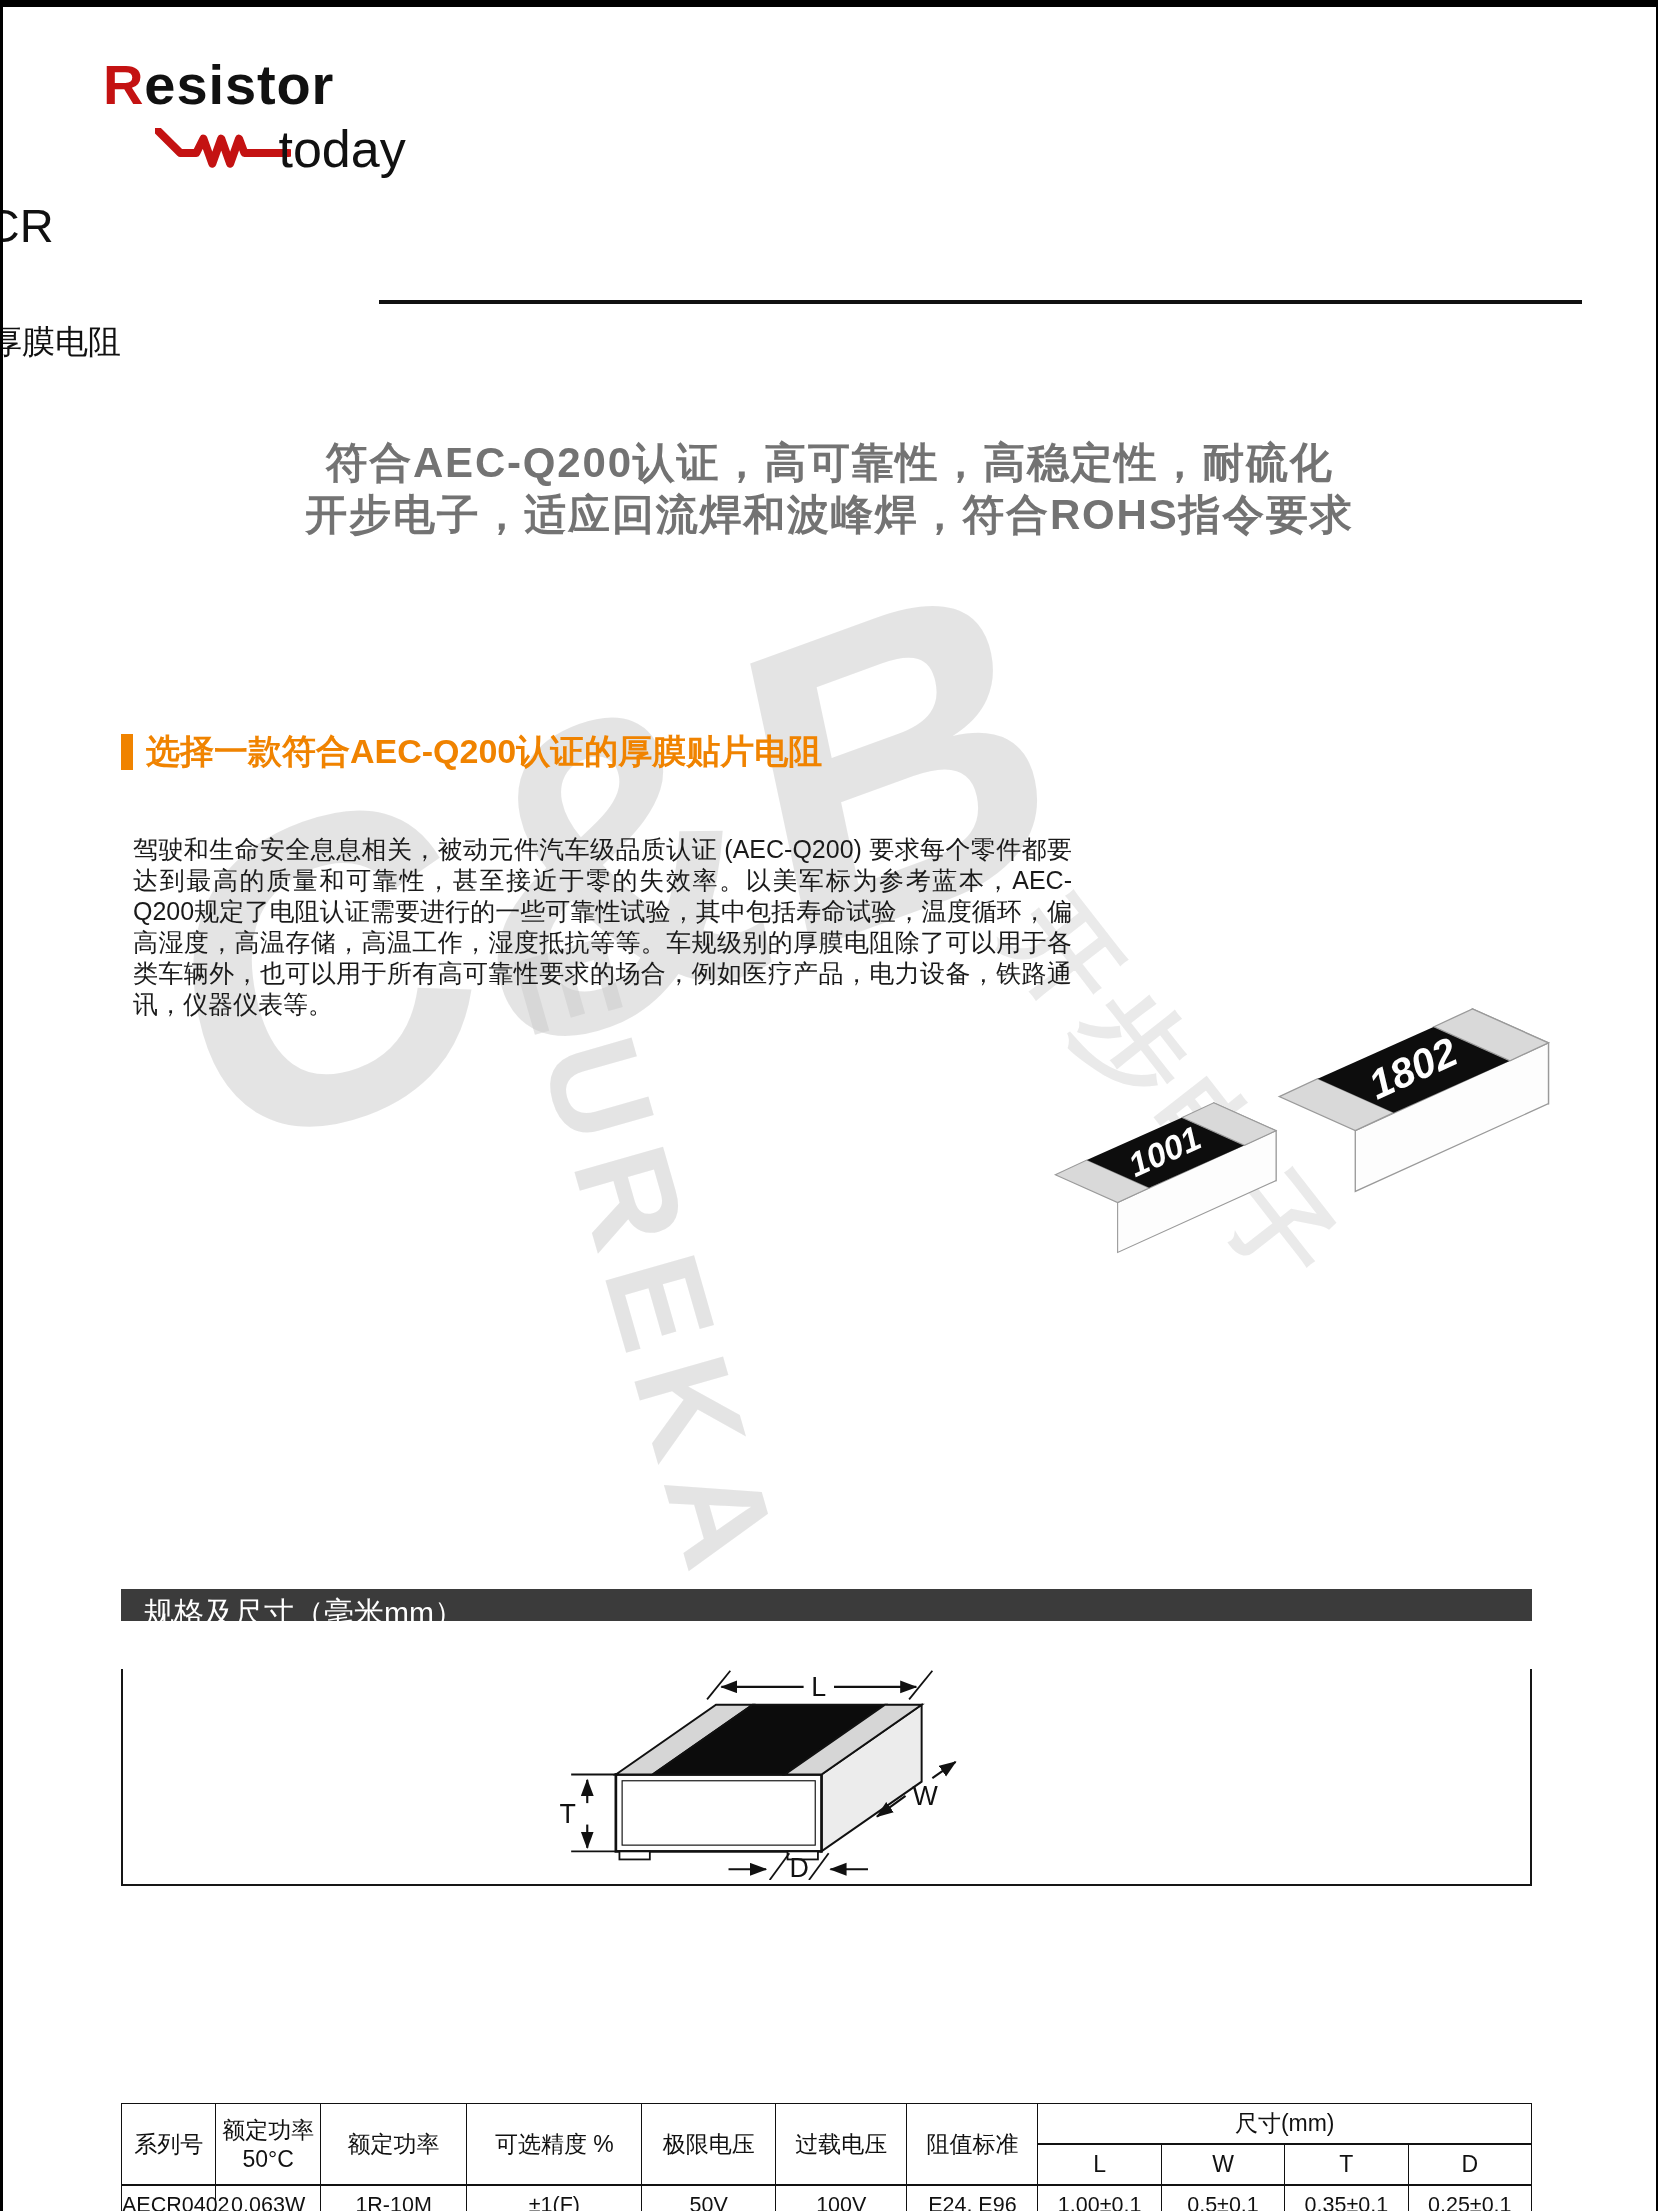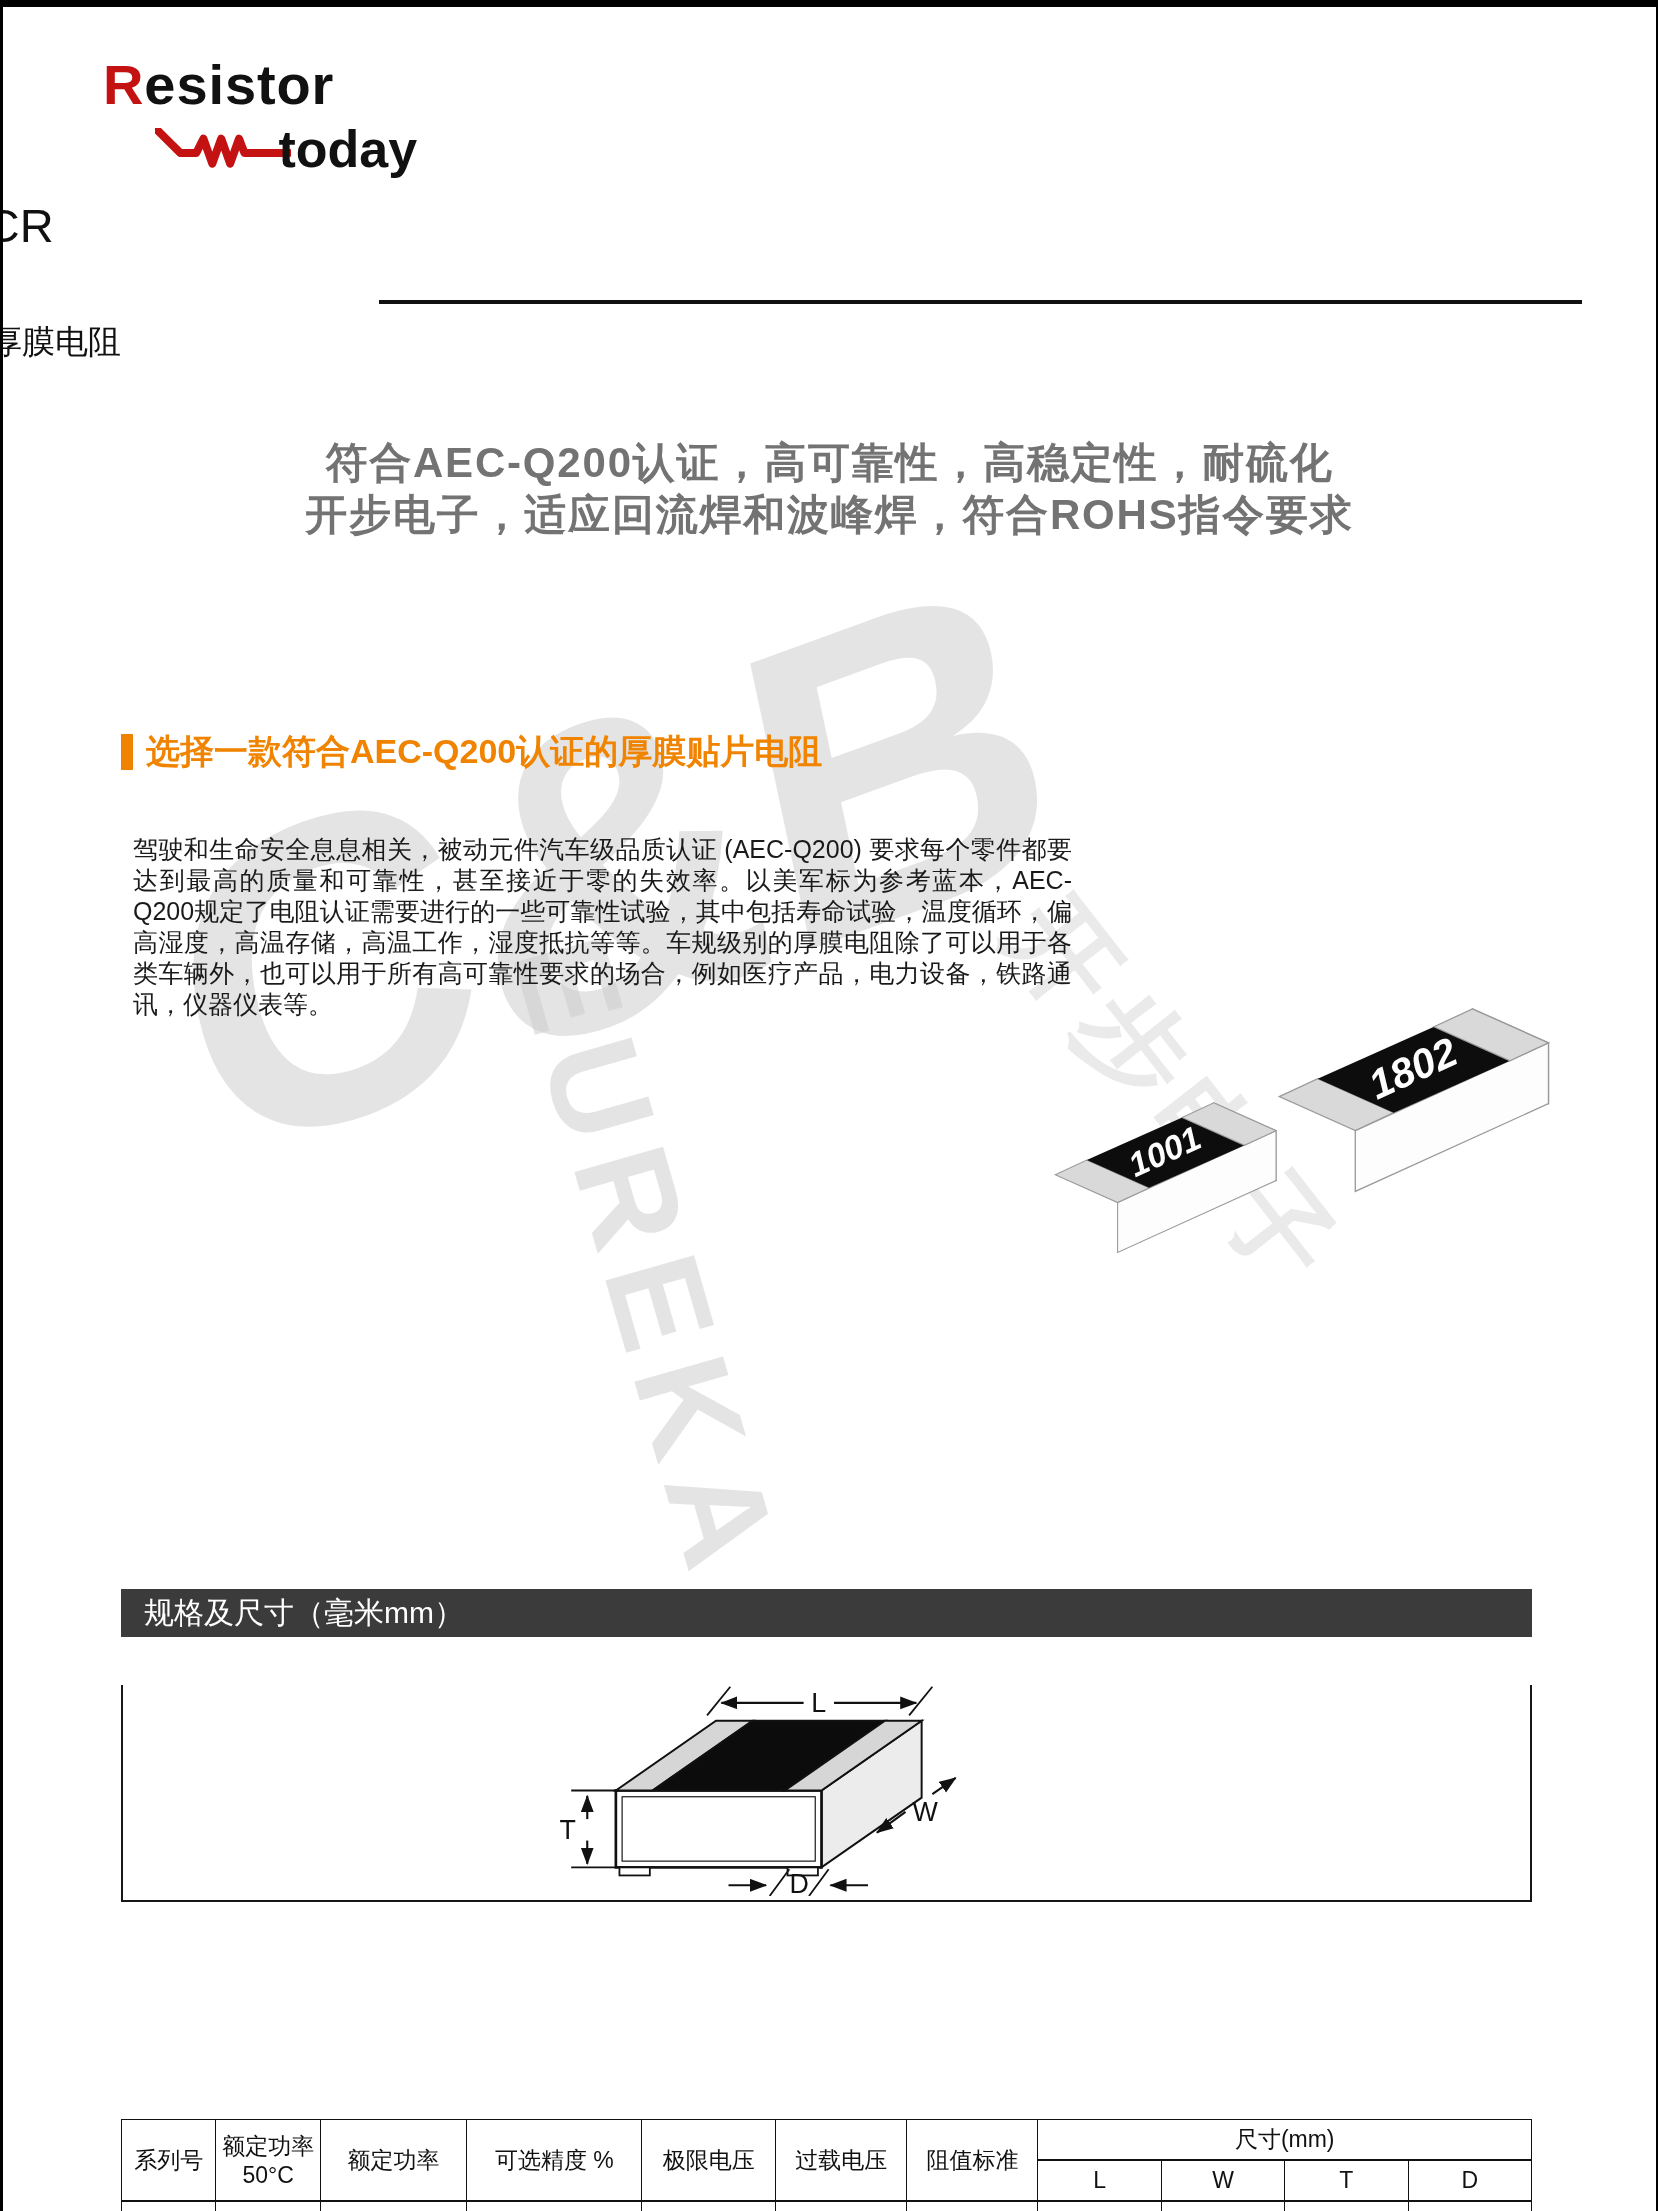--- a/index.html
+++ b/index.html
@@ -11,34 +11,34 @@
   .wm{position:absolute;color:#cbcbcb;opacity:.5;font-weight:700;z-index:0;pointer-events:none;white-space:nowrap;}
   .wm1{left:152px;top:618px;font-size:421px;transform:rotate(-20deg) skewX(-8deg);}
   .wm2{left:627px;top:913px;font-size:134px;letter-spacing:16px;transform:rotate(74deg);transform-origin:left top;}
   .wm3{left:1084px;top:860px;font-size:107px;letter-spacing:9px;transform:rotate(52deg);transform-origin:left top;opacity:.4;}
   .z{position:relative;z-index:1;}
   
   .logo{left:100px;top:45px;}
   .logo-w1{font-size:56px;font-weight:700;letter-spacing:0.9px;color:#111;}
   .logo-w1::first-letter{color:#c41212;}
   .logo-row2{margin-top:1.8px;margin-left:52px;display:flex;align-items:center;}
-  .logo-w2{font-size:52px;font-weight:700;color:#111;margin-left:-12.5px;}
+  .logo-w2{font-size:52px;font-weight:400;color:#111;margin-left:-12.5px;}
   .hdr-product{right:80px;top:64px;font-size:47px;color:#111;}
   .hdr-rule{left:376px;top:111px;width:1203px;height:4.5px;background:#111;}
   .hdr-sub{right:80px;top:127px;font-size:33px;color:#111;}
   
   .headline{left:0;right:0;top:199px;text-align:center;font-size:42px;font-weight:700;line-height:52px;letter-spacing:1.8px;}
   
   .sec-title{display:flex;align-items:center;gap:13.4px;font-size:34px;font-weight:600;}
   .sec-bar{width:11.6px;height:36px;flex:0 0 11.6px;}
   
   .intro-title{left:118px;top:387px;}
   .intro-text{left:130px;top:446px;width:939px;font-size:25px;line-height:31px;text-align:justify;color:#1a1a1a;}
   
-  .dark-bar{height:48px;color:#fff;font-size:30px;line-height:48px;padding-left:23px;box-sizing:border-box;}
+  .dark-bar{height:32px;color:#fff;font-size:30px;line-height:48px;padding-left:23px;box-sizing:border-box;}
   .spec-bar{left:118px;top:690px;width:1411px;}
   
   .diag-box{left:118px;top:738px;width:1411px;height:217px;border:2.7px solid #161616;border-top:none;box-sizing:border-box;}
   
   table{border-collapse:collapse;background:transparent;}
   .spec-table{left:118px;top:955px;width:1411px;table-layout:fixed;}
   .spec-table th,.spec-table td{border:1.8px solid #111;text-align:center;padding:0;}
   .spec-table thead th{font-size:23px;font-weight:500;height:39px;border-bottom:2.7px solid #111;}
   .spec-table tbody td{font-size:21.5px;height:38px;}
 </style>

